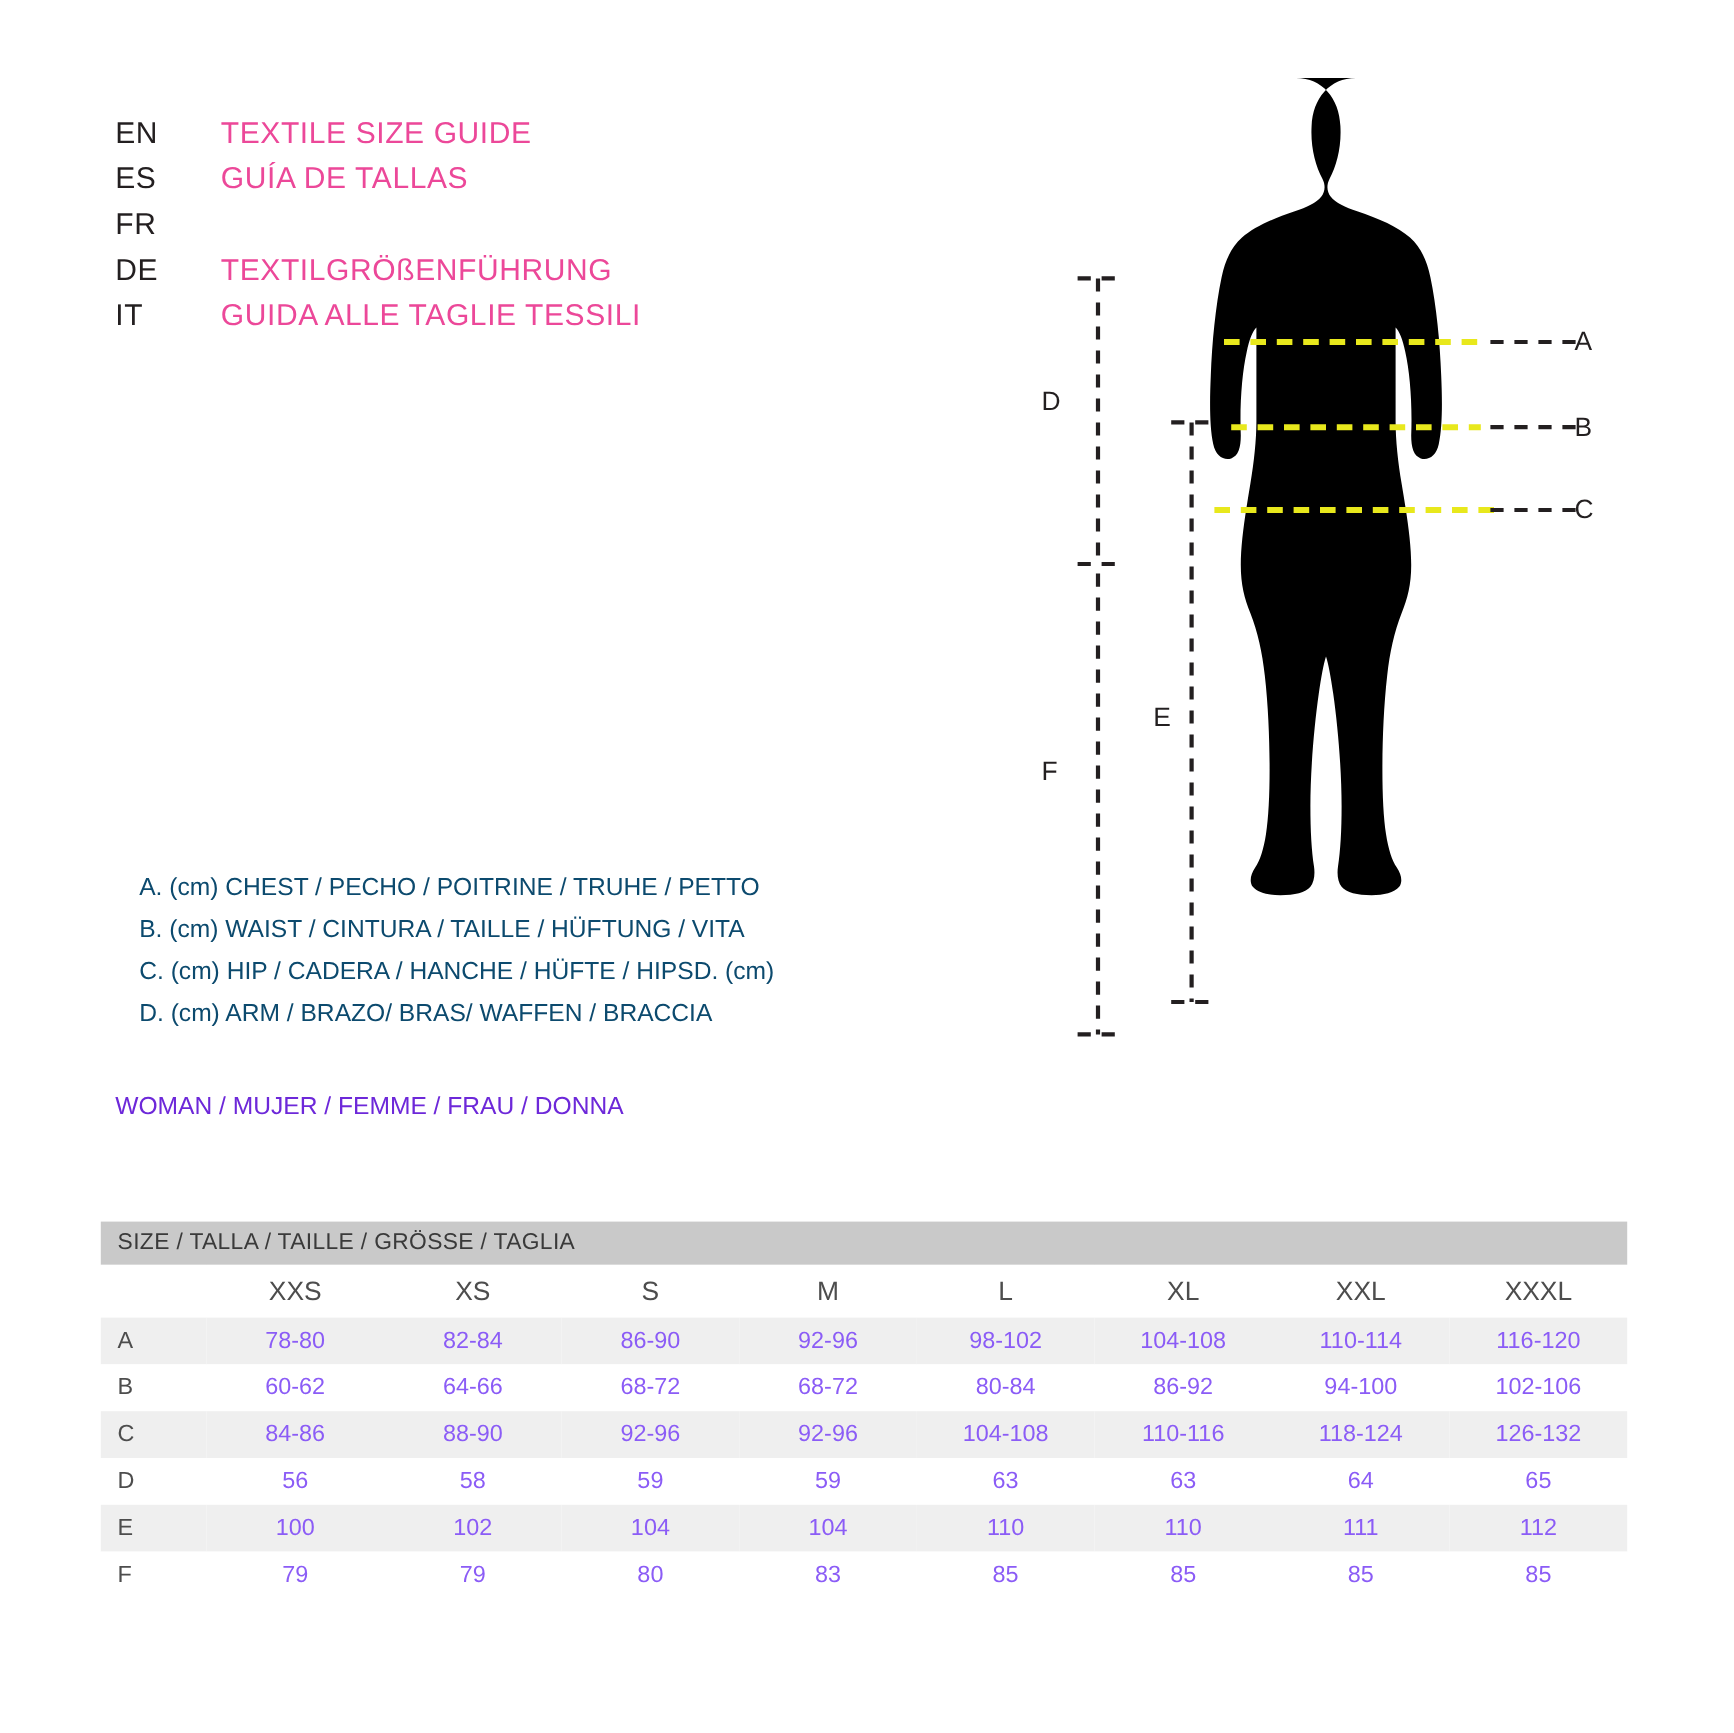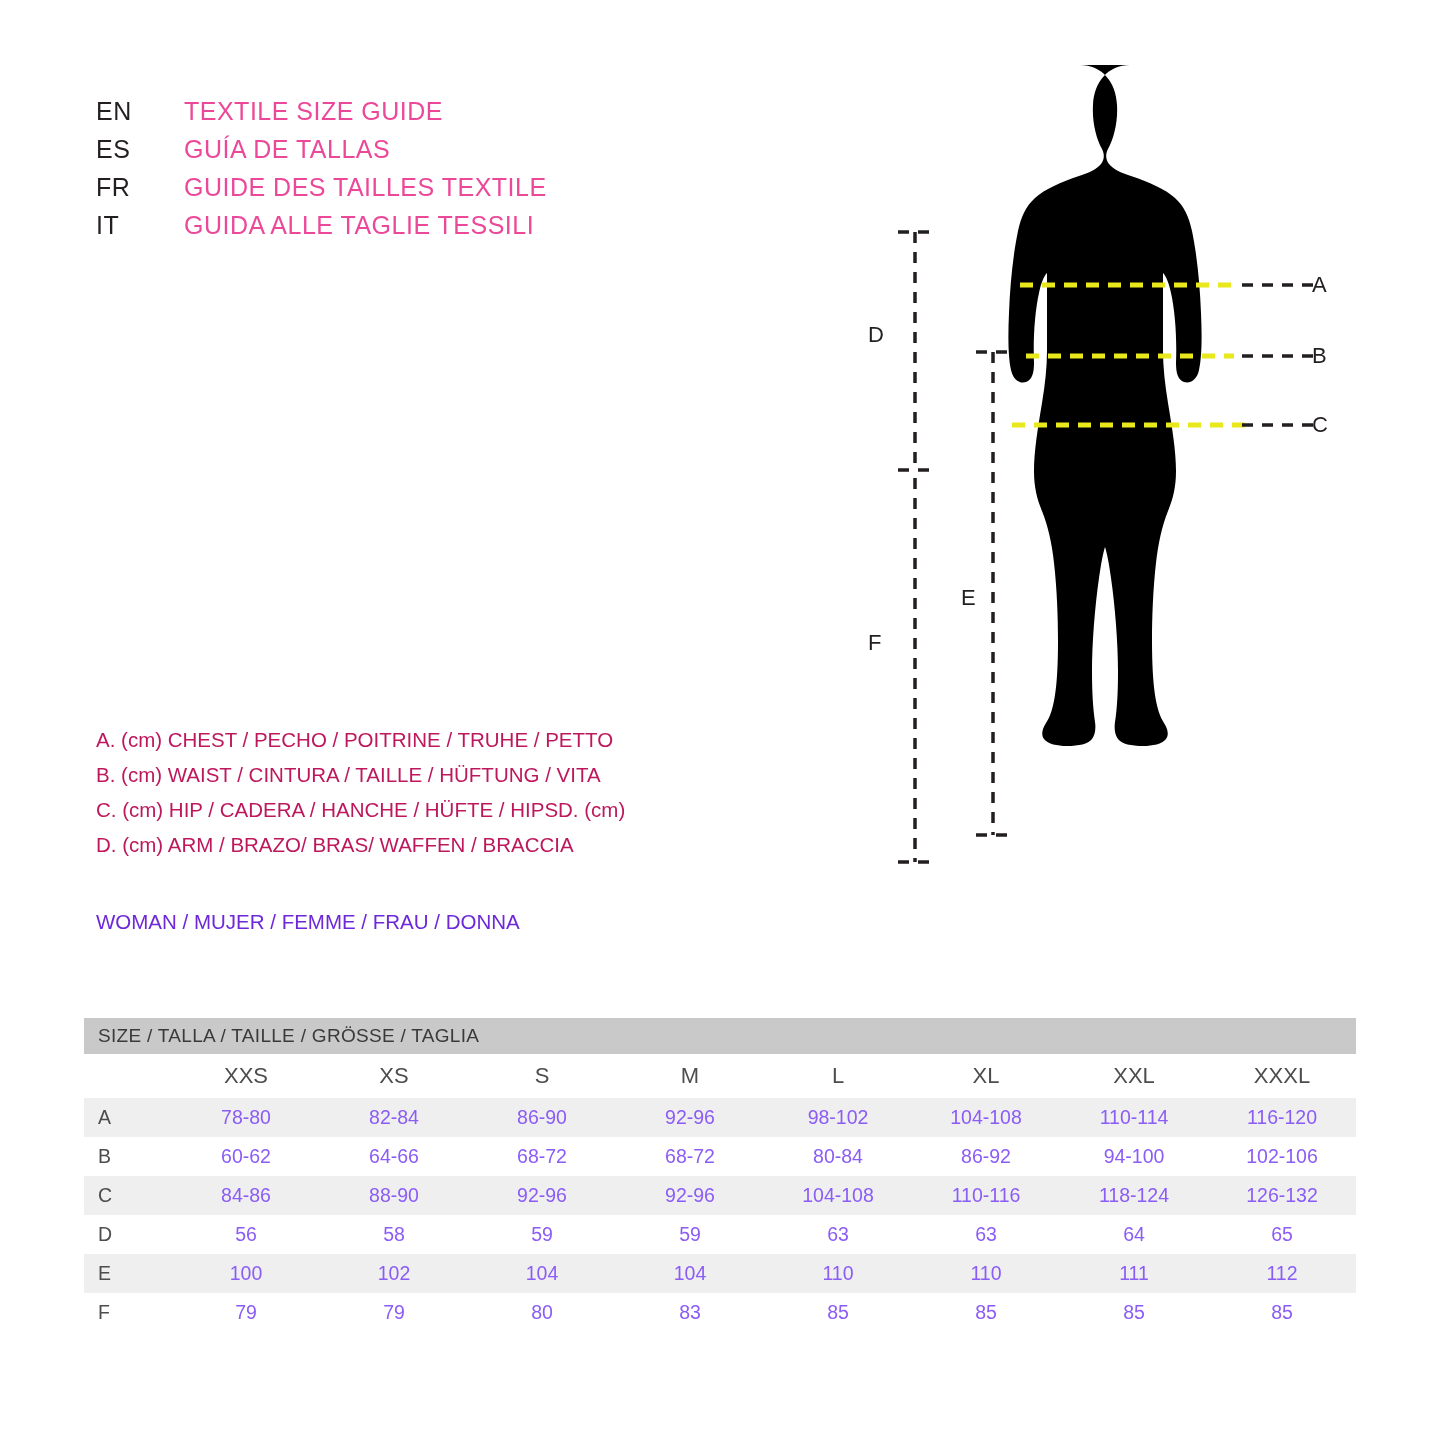--- a/index.html
+++ b/index.html
@@ -46,21 +46,22 @@
   .legend {
     position: absolute;
     left: 96px;
     top: 722px;
     width: 800px;
   }
   .legend-row {
     font-size: 20.5px;
     line-height: 35px;
     white-space: nowrap;
-    color: #be185d;
+    color: #0c4a6e;
+    margin-left: 20px;
   }
 
   .group-label {
     position: absolute;
     left: 96px;
     top: 910px;
     font-size: 20.5px;
     color: #6d28d9;
     white-space: nowrap;
   }
@@ -135,21 +136,24 @@
   <div class="title-row">
     <span class="title-lang">EN</span>
     <span class="title-text">TEXTILE SIZE GUIDE</span>
   </div>
   <div class="title-row">
     <span class="title-lang">ES</span>
     <span class="title-text">GUÍA DE TALLAS</span>
   </div>
   <div class="title-row">
     <span class="title-lang">FR</span>
-    <span class="title-text">GUIDE DES TAILLES TEXTILE</span>
+  </div>
+  <div class="title-row">
+    <span class="title-lang">DE</span>
+    <span class="title-text">TEXTILGRÖßENFÜHRUNG</span>
   </div>
   <div class="title-row">
     <span class="title-lang">IT</span>
     <span class="title-text">GUIDA ALLE TAGLIE TESSILI</span>
   </div>
 </div>
 
 <div class="figure">
   <svg width="560" height="860" viewBox="0 0 560 860" xmlns="http://www.w3.org/2000/svg">
 

